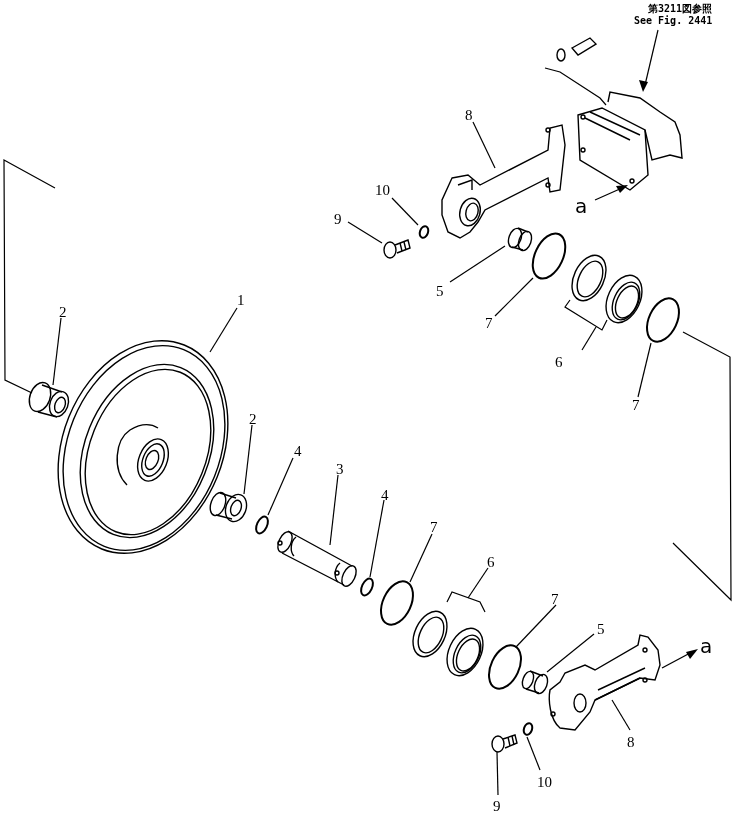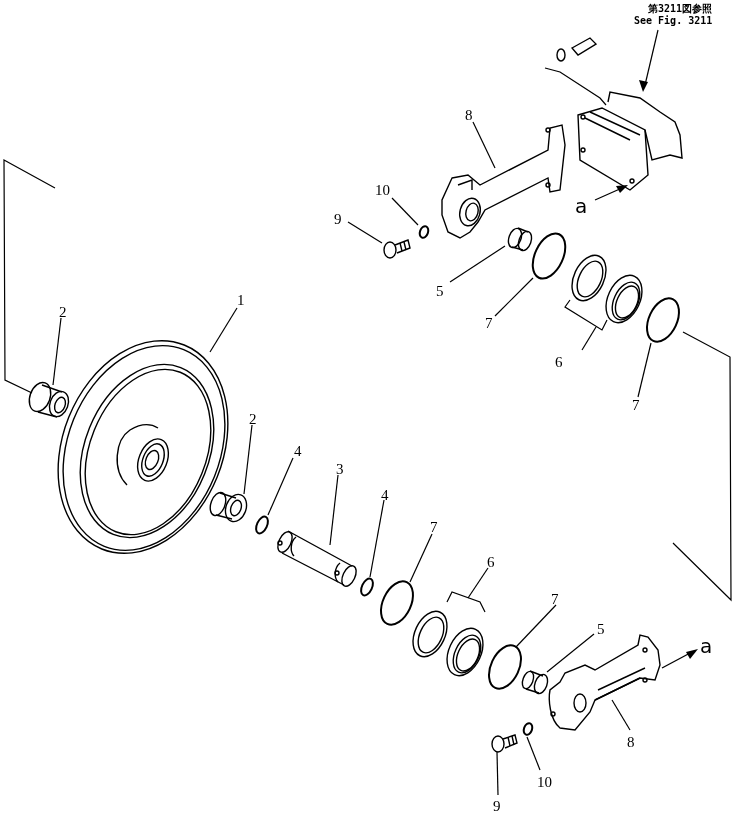--- a/index.html
+++ b/index.html
@@ -187,21 +187,21 @@
     <line class="l" x1="450" y1="282" x2="505" y2="246"></line>
     <line class="l" x1="495" y1="316" x2="533" y2="278"></line>
     <polyline class="l" points="570,300 565,307 602,330 607,320"></polyline>
     <line class="l" x1="582" y1="350" x2="596" y2="327"></line>
     <line class="l" x1="638" y1="397" x2="651" y2="343"></line>
   </g>
 </svg>
 
   
   <div class="ref" style="left:648px; top:3px;">第3211図参照</div>
-  <div class="ref" style="left:634px; top:15px;">See Fig. 3211</div>
+  <div class="ref" style="left:634px; top:15px;">See Fig. 2441</div>
 
   
   <div class="lbl" style="left:237px; top:293px;">1</div>
   <div class="lbl" style="left:59px; top:305px;">2</div>
   <div class="lbl" style="left:249px; top:412px;">2</div>
   <div class="lbl" style="left:336px; top:462px;">3</div>
   <div class="lbl" style="left:294px; top:444px;">4</div>
   <div class="lbl" style="left:381px; top:488px;">4</div>
   <div class="lbl" style="left:436px; top:284px;">5</div>
   <div class="lbl" style="left:597px; top:622px;">5</div>

